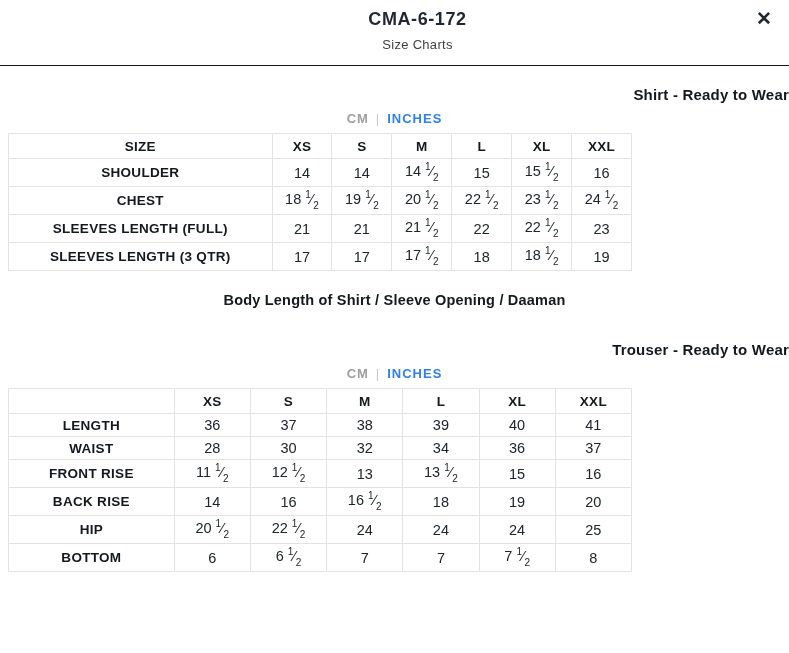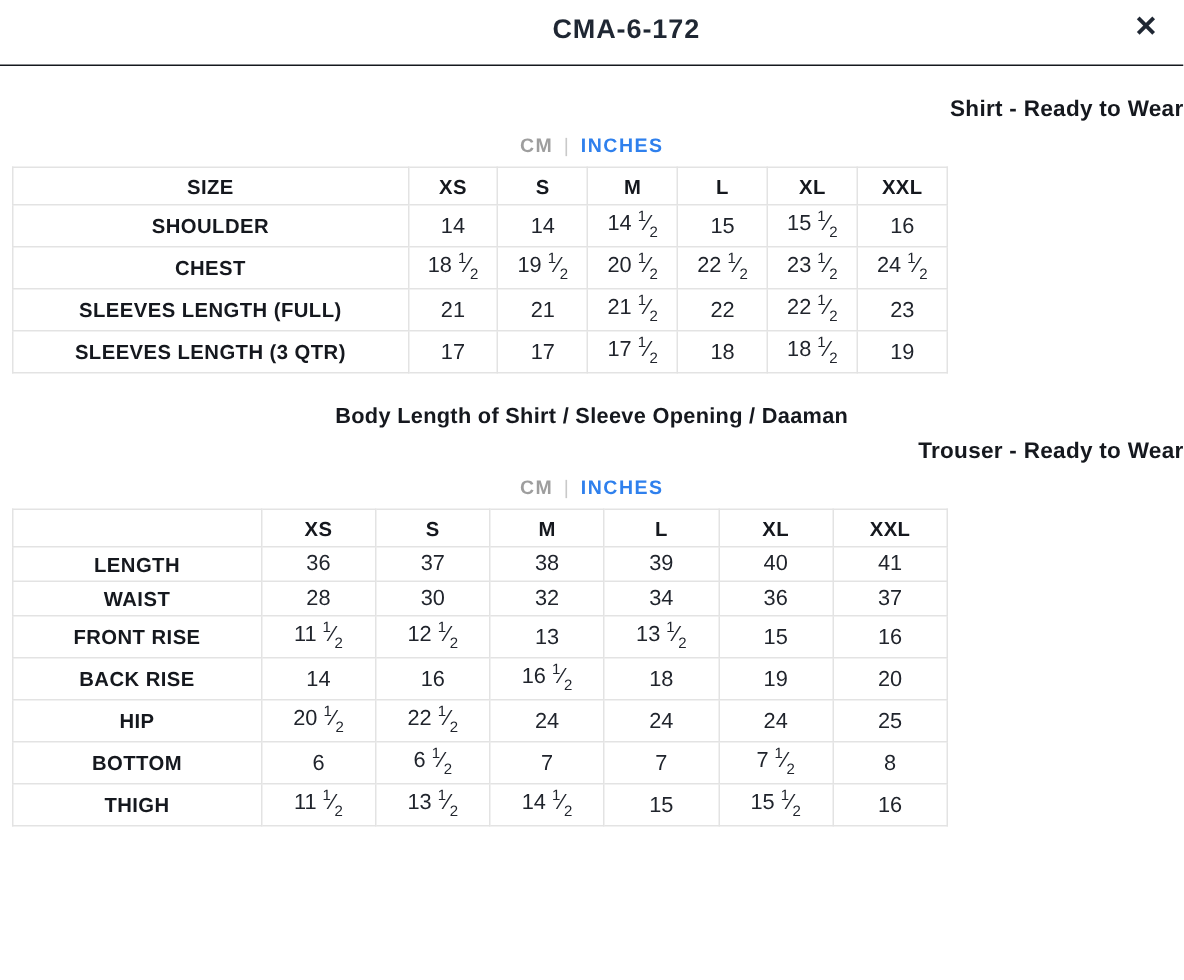--- a/index.html
+++ b/index.html
@@ -13,21 +13,21 @@
   .title { font-size:18px; font-weight:700; letter-spacing:.6px; color:#1f2733; }
   .subtitle { font-size:13px; color:#3f3f3f; margin-top:7px; letter-spacing:.3px; }
   .close-btn {
     position:absolute; top:7px; right:15px; background:none; border:none;
     font-size:19px; font-weight:700; color:#1f2733; cursor:pointer; line-height:1; padding:2px;
   }
   .header-divider { border:none; border-top:1.5px solid #15181e; margin:13px 0 0 0; }
 
   
   .section-heading { text-align:right; font-size:15px; font-weight:700; color:#15181e; margin:20px 0 0 0; letter-spacing:.2px; }
-  .note-heading { margin-top:4px; }
+  .note-heading { margin-top:31px; }
   .unit-toggle { text-align:center; margin-top:8px; font-size:13px; font-weight:600; letter-spacing:1px; }
   .unit-cm { color:#9e9e9e; cursor:pointer; }
   .unit-sep { color:#c9c9c9; margin:0 7px; font-weight:400; }
   .unit-inches { color:#2f80ed; cursor:pointer; }
 
   
   table { width:624px; margin:7px 8px 0 8px; border-collapse:collapse; table-layout:fixed; text-align:center; }
   th, td { border:1px solid #e3e3e3; padding:3px 4px; }
   th { font-size:13.5px; font-weight:700; color:#15181e; height:25px; letter-spacing:.3px; }
   td { font-size:14.5px; color:#20242c; height:23px; }
@@ -40,20 +40,21 @@
   
   .note { text-align:center; margin-top:19px; font-size:14.5px; font-weight:700; color:#15181e; line-height:1.4; letter-spacing:.2px; }
 </style>
 </head>
 <body>
 
 <div class="modal">
 
   <div class="modal-header">
     <div class="title">CMA-6-172</div>
+    <div class="subtitle">Size Charts</div>
     <button class="close-btn"><span>✕</span></button>
   </div>
 
   <hr class="header-divider">
 
   <div class="section">
     <div class="section-heading">Shirt - Ready to Wear</div>
     <div class="unit-toggle">
       <span class="unit-cm">CM</span><span class="unit-sep">|</span><span class="unit-inches">INCHES</span>
     </div>
@@ -179,26 +180,17 @@
           </tr>
           <tr>
             <td class="row-label">BOTTOM</td>
             <td>6</td>
             <td>6 <sup>1</sup>⁄<sub>2</sub></td>
             <td>7</td>
             <td>7</td>
             <td>7 <sup>1</sup>⁄<sub>2</sub></td>
             <td>8</td>
           </tr>
-          <tr>
-            <td class="row-label">THIGH</td>
-            <td>11 <sup>1</sup>⁄<sub>2</sub></td>
-            <td>13 <sup>1</sup>⁄<sub>2</sub></td>
-            <td>14 <sup>1</sup>⁄<sub>2</sub></td>
-            <td>15</td>
-            <td>15 <sup>1</sup>⁄<sub>2</sub></td>
-            <td>16</td>
-          </tr>
         </tbody>
       </table>
   </div>
 
 </div>
 
 </body></html>

